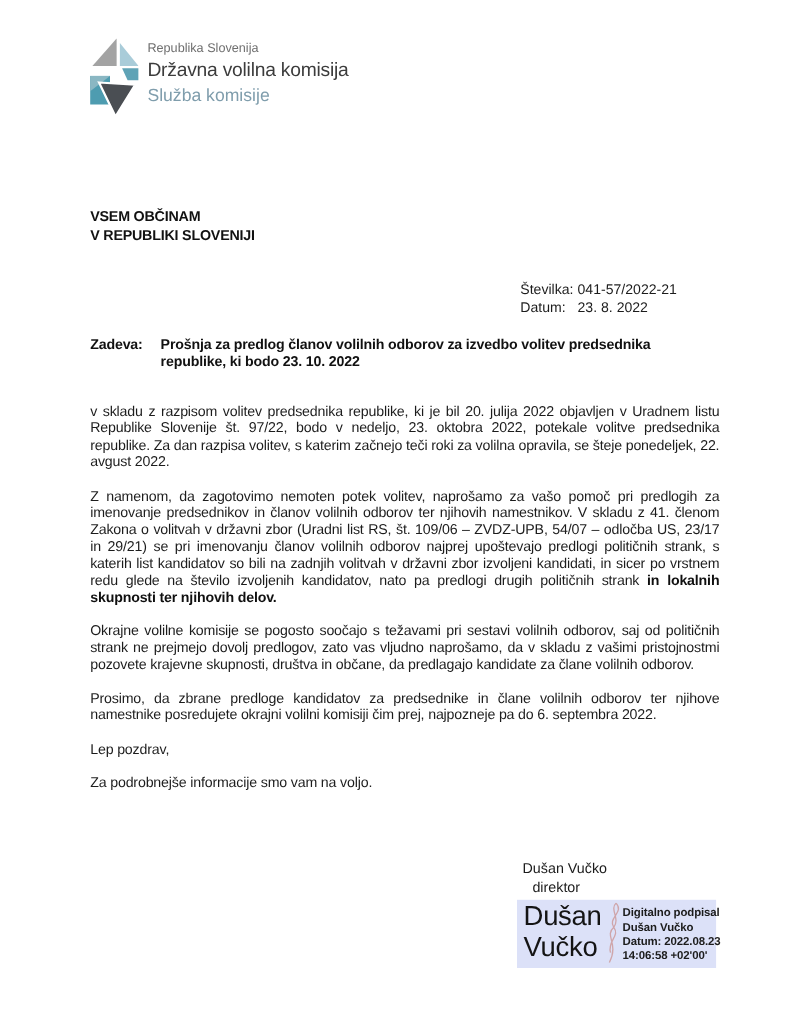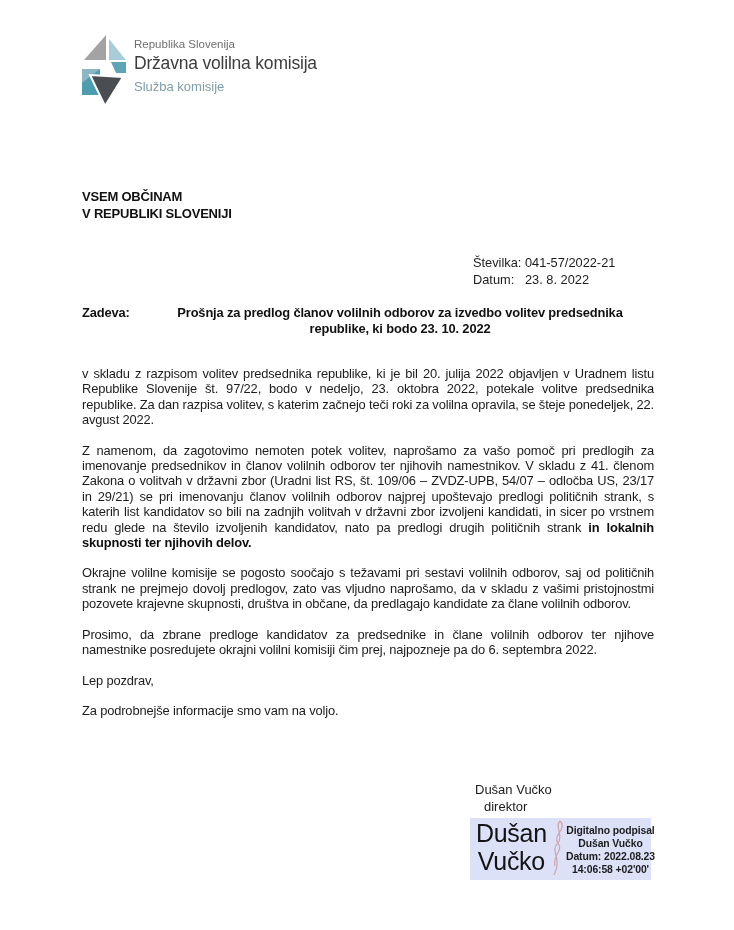--- a/index.html
+++ b/index.html
@@ -6,50 +6,50 @@
   .page {
     position:relative; width:734px; height:930px; background:#ffffff;
     font-family:"Liberation Sans", sans-serif; color:#1b1b1b; overflow:hidden;
   }
 
   
   .logo { position:absolute; left:80px; top:33px; }
   .lh-text { position:absolute; left:134px; top:38px; }
   .lh-line1 { font-size:11.5px; color:#6f6f6f; margin-bottom:3px; }
   .lh-line2 { font-size:17.5px; color:#3c3c3c; letter-spacing:-0.2px; margin-bottom:5px; }
-  .lh-line3 { font-size:13px; color:#7f9dac; }
+  .lh-line3 { font-size:16px; color:#7f9dac; }
 
   
   .recipient { position:absolute; left:82px; top:189px; font-weight:bold;
                font-size:13px; line-height:16.5px; letter-spacing:-0.2px; color:#111; }
 
   
   .refblock { position:absolute; left:473px; top:254px; font-size:12.8px; line-height:17px; color:#1c1c1c; }
   .refrow { display:flex; }
   .reflabel { flex:0 0 52px; }
 
   
   .subject { position:absolute; left:82px; top:305px; width:572px; display:flex;
              font-weight:bold; font-size:12.9px; line-height:16px; letter-spacing:-0.15px; color:#111;gap:12px; }
   .subj-label { flex:0 0 52px; }
-  .subj-text { flex:1;text-align:center; }
+  .subj-text { flex:1; }
 
   
   .bodyblock { position:absolute; left:82px; top:366px; width:572px;
                font-size:12.9px; line-height:15.4px; letter-spacing:-0.15px; color:#1c1c1c; }
   .bodyblock p { margin:0 0 15px 0; }
   .just { text-align:justify; }
   .bodyblock b { color:#0f0f0f; }
 
   
   .sig { position:absolute; left:475px; top:782px; font-size:13px; line-height:16.5px; color:#1c1c1c; }
   .sig-title { padding-left:9px; }
 
   
-  .stamp { position:absolute; left:470px; top:818px; width:181px; height:62px; background:#dce1f8;text-align:center; }
+  .stamp { position:absolute; left:470px; top:818px; width:181px; height:62px; background:#dce1f8; }
   .stamp-name { position:absolute; left:6px; top:1px; font-size:25px; line-height:28px;
                 color:#141414; letter-spacing:-0.3px; }
   .ribbon { position:absolute; left:76px; top:2px; }
   .stamp-text { position:absolute; left:96px; top:6px; font-size:10.4px; line-height:13px;
                 font-weight:bold; color:#1c1c1c; letter-spacing:-0.1px; white-space:nowrap; }
 
   
   .attach { position:absolute; left:82px; top:856px; font-size:12.9px; line-height:16px;
             letter-spacing:-0.15px; color:#1c1c1c; }
   .attach-row { display:flex; }

